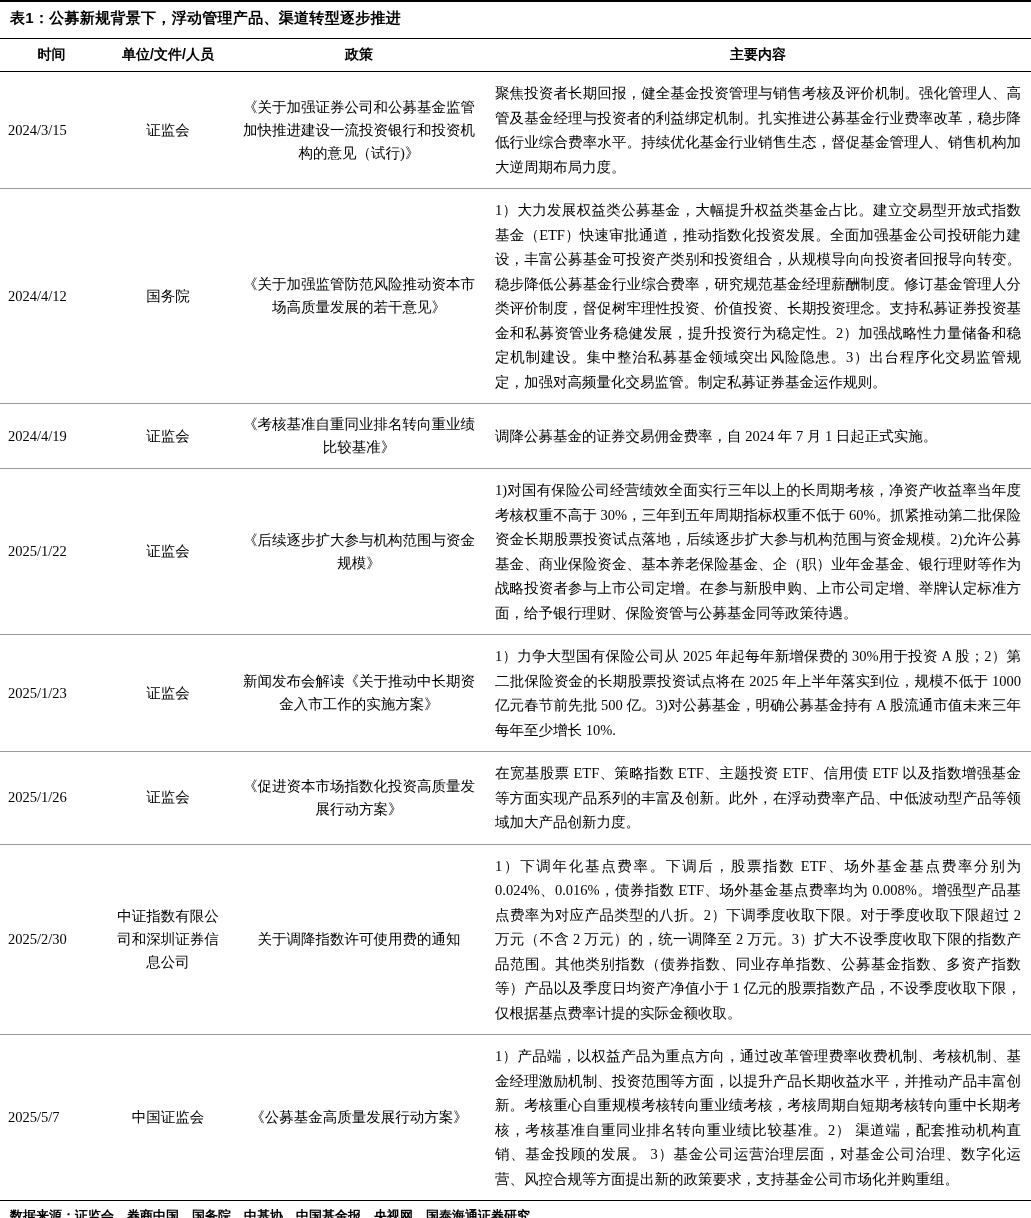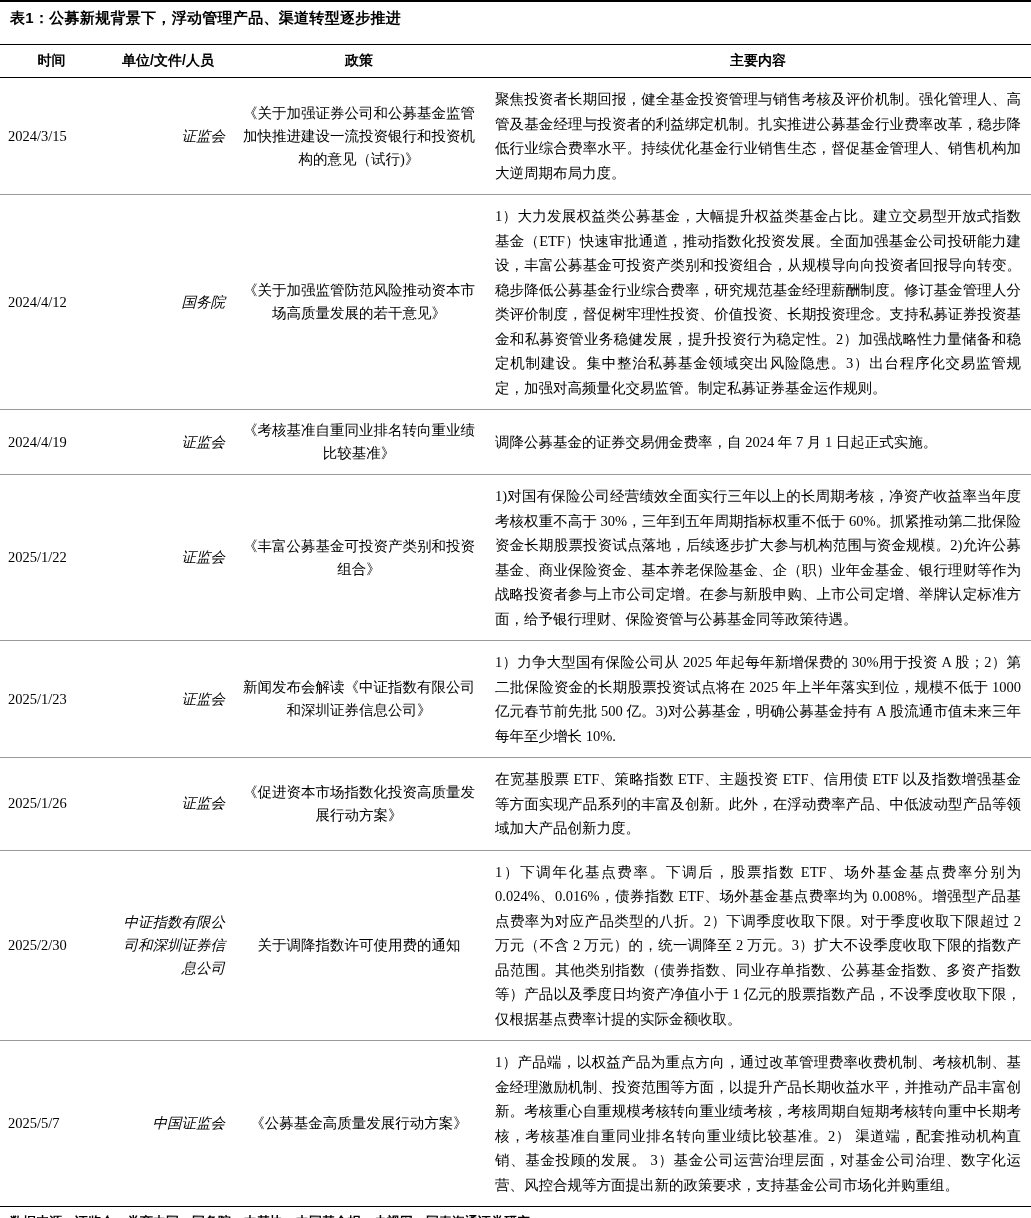--- a/index.html
+++ b/index.html
@@ -17,21 +17,21 @@
   .doc {
     width: 1031px;
     box-sizing: border-box;
     padding: 0;
   }
 
   
   .title-bar {
     border-top: 2px solid #000;
     border-bottom: 1px solid #000;
-    padding: 6px 10px 17px 10px;
+    padding: 6px 10px 11px 10px;
     box-sizing: border-box;
   }
   .title-text {
     font-family: "Liberation Sans", "DejaVu Sans", sans-serif;
     font-weight: bold;
     font-size: 15px;
     line-height: 19px;
     letter-spacing: 0.3px;
   }
 
@@ -68,22 +68,21 @@
   tbody tr:last-child td {
     border-bottom: 1.5px solid #000;
   }
 
   td.cell-time {
     text-align: left;
     white-space: nowrap;
     font-family: "Liberation Serif", "DejaVu Serif", serif;
   }
   td.cell-org {
-    text-align: right;
-    font-style: italic;
+    text-align: center;
   }
   td.cell-policy {
     text-align: center;
     padding-left: 10px;
     padding-right: 10px;
   }
   td.cell-main {
     text-align: justify;
     text-justify: inter-ideograph;
     padding-left: 10px;
@@ -144,27 +143,27 @@
       </tr>
       <tr>
         <td class="cell-time">2024/4/19</td>
         <td class="cell-org">证监会</td>
         <td class="cell-policy">《考核基准自重同业排名转向重业绩比较基准》</td>
         <td class="cell-main">调降公募基金的证券交易佣金费率，自 2024 年 7 月 1 日起正式实施。</td>
       </tr>
       <tr>
         <td class="cell-time">2025/1/22</td>
         <td class="cell-org">证监会</td>
-        <td class="cell-policy">《丰富公募基金可投资产类别和投资组合》</td>
+        <td class="cell-policy">《后续逐步扩大参与机构范围与资金规模》</td>
         <td class="cell-main">1)对国有保险公司经营绩效全面实行三年以上的长周期考核，净资产收益率当年度考核权重不高于 30%，三年到五年周期指标权重不低于 60%。抓紧推动第二批保险资金长期股票投资试点落地，后续逐步扩大参与机构范围与资金规模。2)允许公募基金、商业保险资金、基本养老保险基金、企（职）业年金基金、银行理财等作为战略投资者参与上市公司定增。在参与新股申购、上市公司定增、举牌认定标准方面，给予银行理财、保险资管与公募基金同等政策待遇。</td>
       </tr>
       <tr>
         <td class="cell-time">2025/1/23</td>
         <td class="cell-org">证监会</td>
-        <td class="cell-policy">新闻发布会解读《中证指数有限公司和深圳证券信息公司》</td>
+        <td class="cell-policy">新闻发布会解读《关于推动中长期资金入市工作的实施方案》</td>
         <td class="cell-main">1）力争大型国有保险公司从 2025 年起每年新增保费的 30%用于投资 A 股；2）第二批保险资金的长期股票投资试点将在 2025 年上半年落实到位，规模不低于 1000 亿元春节前先批 500 亿。3)对公募基金，明确公募基金持有 A 股流通市值未来三年每年至少增长 10%.</td>
       </tr>
       <tr>
         <td class="cell-time">2025/1/26</td>
         <td class="cell-org">证监会</td>
         <td class="cell-policy">《促进资本市场指数化投资高质量发展行动方案》</td>
         <td class="cell-main">在宽基股票 ETF、策略指数 ETF、主题投资 ETF、信用债 ETF 以及指数增强基金等方面实现产品系列的丰富及创新。此外，在浮动费率产品、中低波动型产品等领域加大产品创新力度。</td>
       </tr>
       <tr>
         <td class="cell-time">2025/2/30</td>

